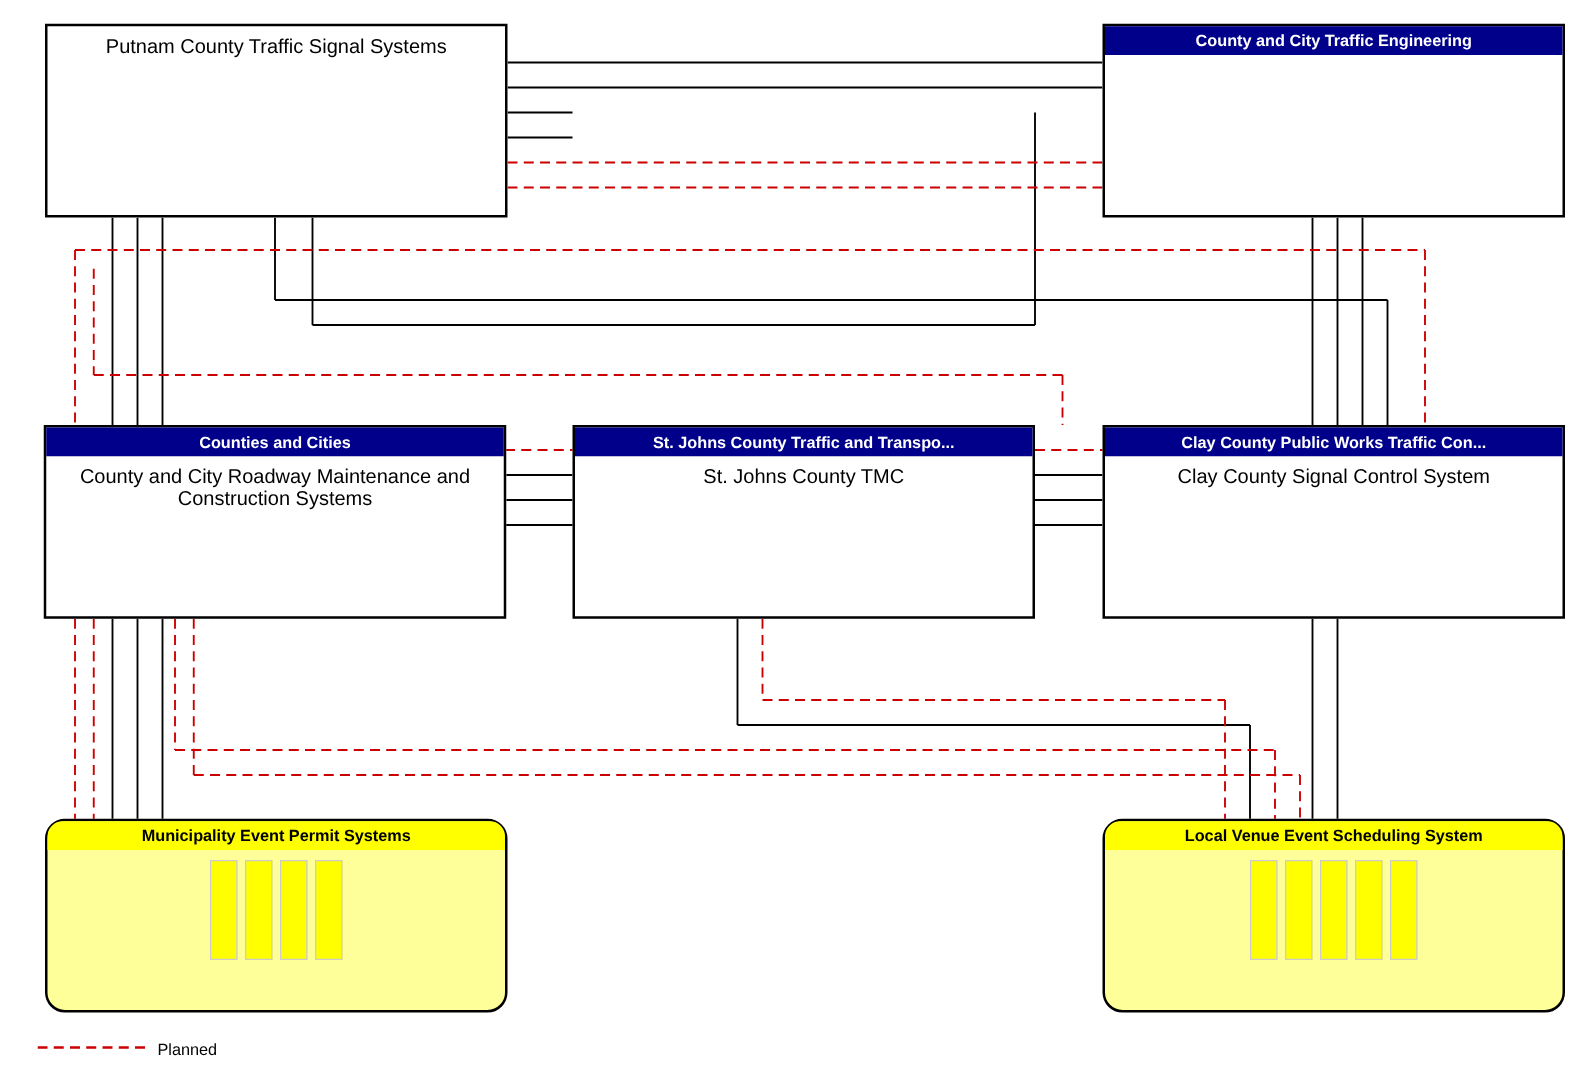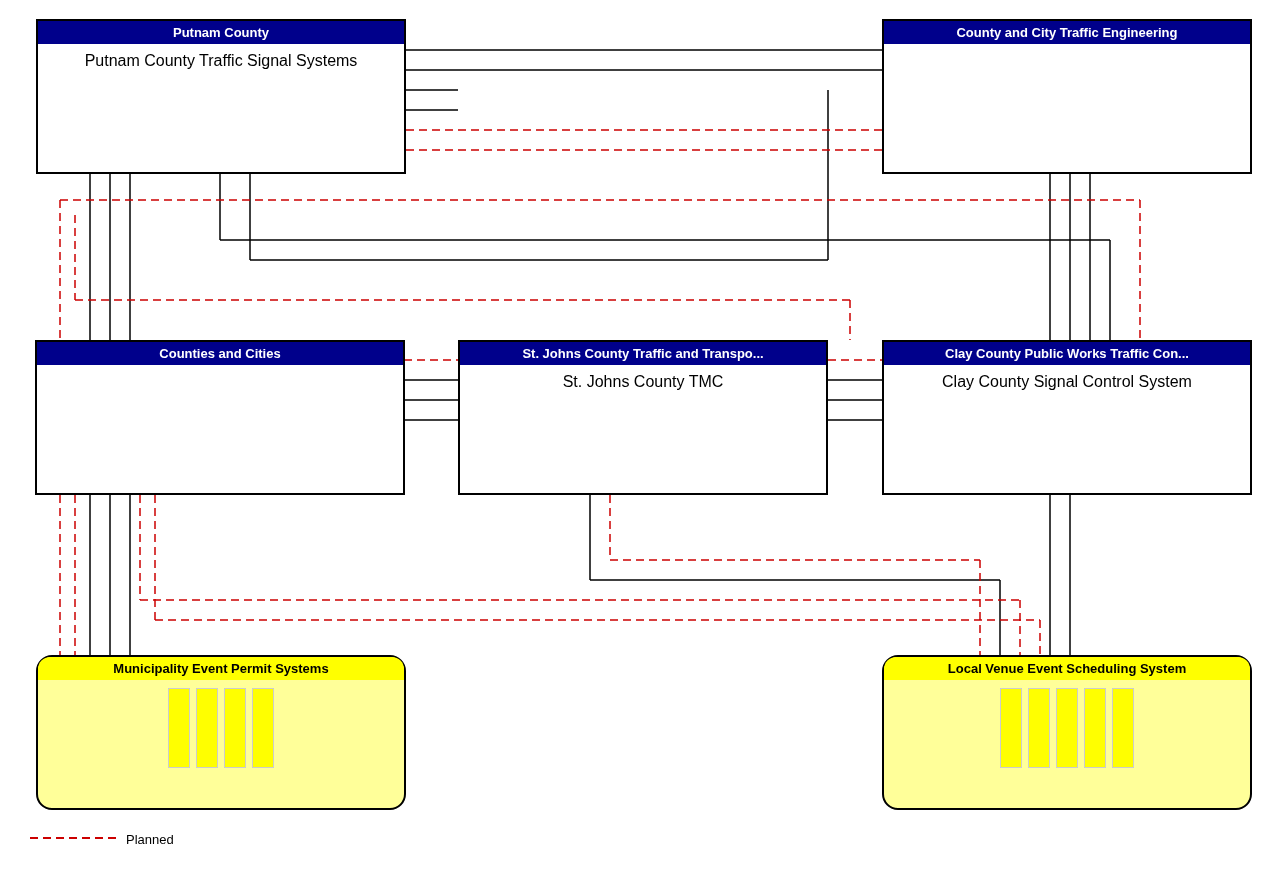--- a/index.html
+++ b/index.html
@@ -166,30 +166,30 @@
     <line x1="1130" y1="360" x2="1130" y2="340" stroke="#cc0000" stroke-width="1.5" stroke-dasharray="8,5"></line>
 
     <line x1="458" y1="360" x2="828" y2="360" stroke="#cc0000" stroke-width="1.5" stroke-dasharray="8,5"></line>
 
     <line x1="610" y1="495" x2="610" y2="560" stroke="#cc0000" stroke-width="1.5" stroke-dasharray="8,5"></line>
     <line x1="610" y1="560" x2="980" y2="560" stroke="#cc0000" stroke-width="1.5" stroke-dasharray="8,5"></line>
     <line x1="980" y1="560" x2="980" y2="655" stroke="#cc0000" stroke-width="1.5" stroke-dasharray="8,5"></line>
   </svg>
 
   <div class="node" style="left:36px; top:19px; width:370px; min-height:155px;">
-    <div class="node-header">Putnam County</div>
     <div class="node-body">Putnam County Traffic Signal Systems</div>
   </div>
 
   <div class="node" style="left:882px; top:19px; width:370px; min-height:155px;">
     <div class="node-header">County and City Traffic Engineering</div>
   </div>
 
   <div class="node" style="left:35px; top:340px; width:370px; min-height:155px;">
     <div class="node-header">Counties and Cities</div>
+    <div class="node-body">County and City Roadway Maintenance and Construction Systems</div>
   </div>
 
   <div class="node" style="left:458px; top:340px; width:370px; min-height:155px;">
     <div class="node-header">St. Johns County Traffic and Transpo...</div>
     <div class="node-body">St. Johns County TMC</div>
   </div>
 
   <div class="node" style="left:882px; top:340px; width:370px; min-height:155px;">
     <div class="node-header">Clay County Public Works Traffic Con...</div>
     <div class="node-body">Clay County Signal Control System</div>

